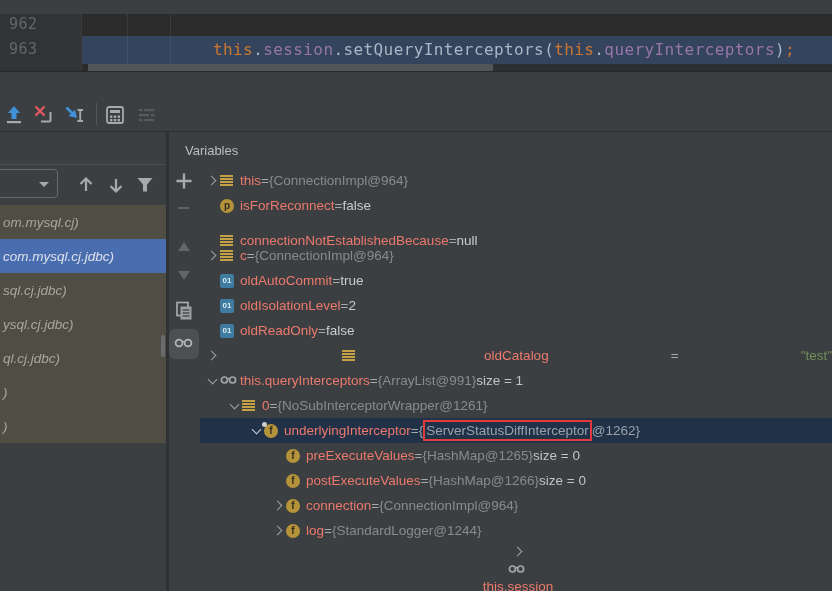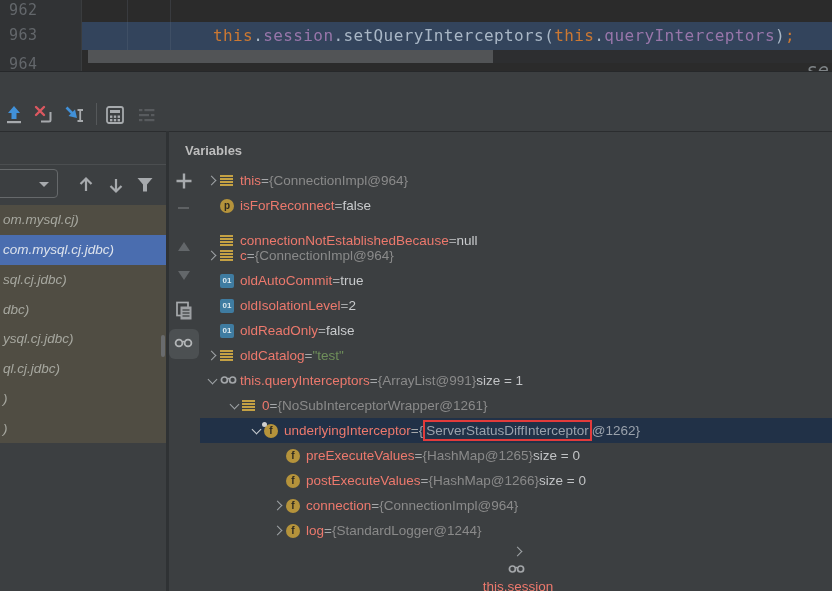--- a/index.html
+++ b/index.html
@@ -12,21 +12,21 @@
     --sel-row:#213147; --sel-ref:#9AA2AC; --red:#E23B3B;
     --gold:#C4A144; --gold-circle:#B5933B; --prim-blue:#3F7CA1; --title:#BDBDBD;
   }
   *{margin:0;padding:0;box-sizing:border-box;}
   html,body{background:#222;}
   #canvas{position:relative;width:832px;height:591px;overflow:hidden;
     background:var(--panel-bg);font-family:"Liberation Sans",sans-serif;}
   .abs{position:absolute;}
 
   
-  #editor{left:0;top:0;width:832px;height:71px;background:var(--editor-bg);}
+  #editor{left:0;top:14px;width:832px;height:71px;background:var(--editor-bg);}
   #exec-line{left:82px;top:22px;width:750px;height:28px;background:var(--exec-line);}
   .indent-guide{top:0;width:1px;height:50px;background:rgba(110,120,135,.22);}
   #gutter{left:0;top:0;width:82px;height:71px;background:var(--gutter-bg);border-right:1px solid #3A3C3E;}
   .lnum{left:9px;font-family:"DejaVu Sans Mono",monospace;font-size:15px;color:var(--gutter-text);letter-spacing:.5px;}
   #code-line{left:213px;top:22px;height:28px;line-height:28px;white-space:pre;
     font-family:"DejaVu Sans Mono",monospace;font-size:16px;letter-spacing:.4px;}
   .tk-kw{color:var(--code-kw);} .tk-plain{color:var(--code-plain);}
   .tk-field{color:var(--code-field);} .tk-semi{color:var(--code-kw);}
   #inline-hint{left:806px;top:22px;height:36px;line-height:28px;color:var(--hint);
     font-family:"DejaVu Sans Mono",monospace;font-size:19px;font-style:italic;margin-top:34px;}
@@ -49,21 +49,21 @@
   .fp-icon{position:absolute;top:174px;width:22px;height:22px;}
   #frames-list{left:0;top:205px;width:166px;height:238px;background:var(--frames-bg);
     display:flex;flex-direction:column;}
   .frow{flex:1;display:flex;align-items:center;padding-left:3px;white-space:nowrap;overflow:hidden;
     font-size:13.5px;font-style:italic;color:var(--frames-text);}
   .frow.sel{background:var(--frame-sel-bg);color:var(--frame-sel-text);}
   #frames-scroll{left:161px;top:335px;width:4px;height:22px;background:#696B6D;border-radius:2px;}
 
   
   #panel-divider{left:166px;top:131px;width:3px;height:460px;background:var(--divider);}
-  #vars-title{left:185px;top:143px;font-size:13px;color:var(--title);font-weight:bold;}
+  #vars-title{left:185px;top:143px;font-size:13px;color:var(--title);}
   .side-btn{position:absolute;left:172px;width:24px;height:24px;display:flex;align-items:center;justify-content:center;}
   #minus-bar{left:178px;top:207px;width:11px;height:2px;background:#5E6163;}
   .tri{position:absolute;left:178px;width:0;height:0;border-left:6px solid transparent;border-right:6px solid transparent;}
   #tri-up{top:242px;border-bottom:9px solid #63676A;}
   #tri-down{top:271px;border-top:9px solid #63676A;}
   #glasses-btn{left:169px;top:329px;width:30px;height:30px;background:#4C5052;border-radius:6px;
     display:flex;align-items:center;justify-content:center;}
 
   
   .trow{position:absolute;left:200px;width:632px;height:25px;display:flex;align-items:center;
@@ -164,21 +164,20 @@
   <span class="fp-icon" style="left:105px" id="fpi-1"><svg width="22" height="22" viewBox="0 0 22 22">
         <path d="M11 5 V17 M5.5 12 L11 17.5 L16.5 12" stroke="#A7AAAD" stroke-width="2.2" fill="none"></path>
       </svg></span>
   <span class="fp-icon" style="left:134px" id="fpi-2"><svg width="22" height="22" viewBox="0 0 22 22">
         <polygon points="3.5,4 18.5,4 13,10.5 13,17.5 9,17.5 9,10.5" fill="#A7AAAD"></polygon>
       </svg></span>
   <div id="frames-list" class="abs">
       <div class="frow">om.mysql.cj)</div>
       <div class="frow sel">com.mysql.cj.jdbc)</div>
       <div class="frow">sql.cj.jdbc)</div>
-      <div class="frow">dbc)</div>
       <div class="frow">ysql.cj.jdbc)</div>
       <div class="frow">ql.cj.jdbc)</div>
       <div class="frow">)</div>
       <div class="frow">)</div>
     </div>
   <div id="frames-scroll" class="abs"></div>
 
   <div id="panel-divider" class="abs"></div>
   <div id="vars-title" class="abs">Variables</div>
 
@@ -270,21 +269,21 @@
       </div>
       <div class="trow" style="top: 318px; padding-left: 4px;">
         <span class="slot"></span>
         <span class="islot">
           <span class="ic-01">01</span>
         </span>
         <span class="vname">oldReadOnly</span>
         <span class="veq"> = </span>
         <span class="vplain">false</span>
       </div>
-      <div class="trow" style="top: 343px; padding-left: 4px;">
+      <div class="trow" style="top: 343px; padding-left: 4px; justify-content: space-between;">
         <span class="slot">
           <span class="chev right"></span>
         </span>
         <span class="islot">
           <span class="ic-bars"></span>
         </span>
         <span class="vname">oldCatalog</span>
         <span class="veq"> = </span>
         <span class="vstr">"test"</span>
       </div>

